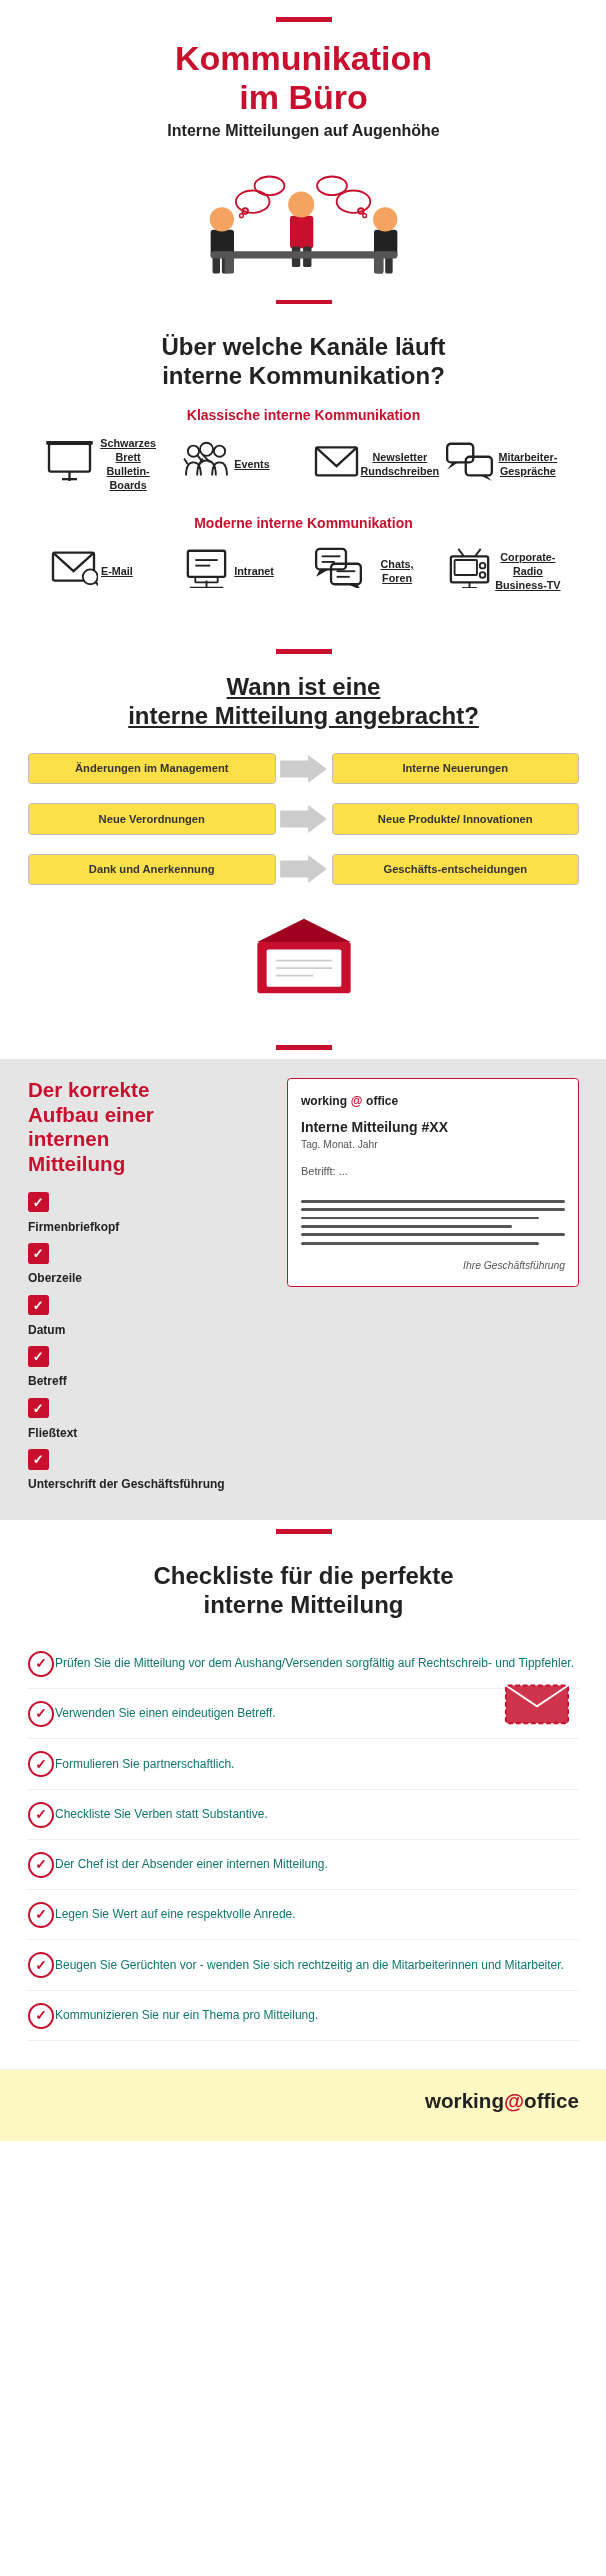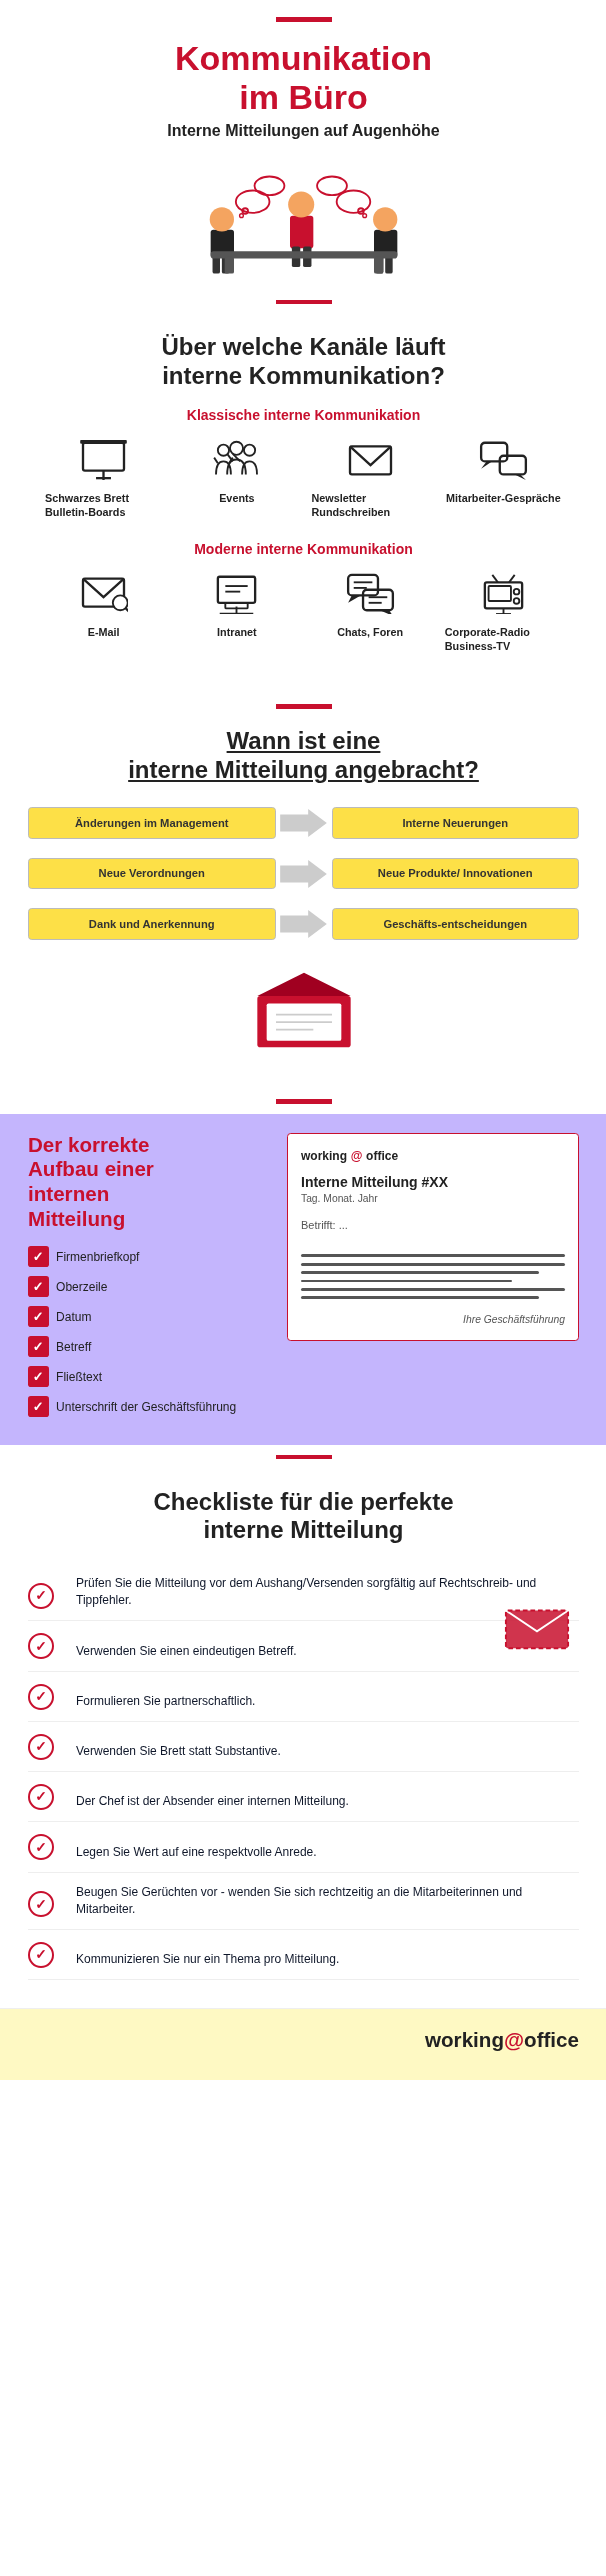--- a/index.html
+++ b/index.html
@@ -75,24 +75,25 @@
       color: #c8102e;
       margin-bottom: 13px;
     }
     .channels-row {
       display: flex;
       justify-content: space-around;
       margin-bottom: 22.5px;
     }
     .channel-item {
       display: flex;
-      flex-direction: column;
+      flex-direction: row;
       align-items: center;
       width: 22%;
-      text-align: left;
+      text-align: center;
+      text-decoration: underline;
     }
     .channel-icon {
       width: 56px;
       height: 47px;
       display: flex;
       align-items: center;
       justify-content: center;
       margin-bottom: 7.5px;
     }
     .channel-label {
@@ -123,46 +124,47 @@
       font-size: 11.2px;
       font-weight: 600;
       color: #333;
       line-height: 1.3;
       text-align: center;
       position: relative;
     }
 
     
     .aufbau-section {
-      background: #c4b5fd;
+      background: #e5e5e5;
       padding: 19px 28px;
       display: flex;
       gap: 19px;
       align-items: flex-start;
     }
     .aufbau-left {
       flex: 1;
     }
     .aufbau-title {
       color: #c8102e;
       font-size: 20.6px;
       font-weight: 900;
       line-height: 1.2;
       margin-bottom: 15px;
     }
     .aufbau-list {
       list-style: none;
     }
     .aufbau-list li {
       display: flex;
-      align-items: center;
+      align-items: flex-start;
       gap: 7.5px;
       font-size: 12px;
-      font-weight: 400;
+      font-weight: 700;
       margin-bottom: 9.4px;
+      flex-direction: column;
     }
     .check-box {
       width: 20.6px;
       height: 20.6px;
       background: #c8102e;
       border-radius: 2.8px;
       display: flex;
       align-items: center;
       justify-content: center;
       flex-shrink: 0;
@@ -236,26 +238,26 @@
       font-weight: 800;
       color: #222;
       line-height: 1.2;
       margin-bottom: 19px;
     }
     .checkliste-items {
       list-style: none;
     }
     .checkliste-item {
       display: flex;
-      align-items: flex-end;
-      gap: 22px;
+      align-items: center;
+      gap: 1px;
       padding: 11.2px 0;
       border-bottom: 0.9px solid #eee;
       font-size: 12px;
-      color: #0f172a;
+      color: #0f766e;
       line-height: 1.4;
     }
     .check-circle {
       width: 26px;
       height: 26px;
       border: 2.3px solid #c8102e;
       border-radius: 50%;
       display: flex;
       align-items: center;
       justify-content: center;
@@ -627,21 +629,21 @@
       <li class="checkliste-item">
         <div class="check-circle"></div>
         <span>Verwenden Sie einen eindeutigen Betreff.</span>
       </li>
       <li class="checkliste-item">
         <div class="check-circle"></div>
         <span>Formulieren Sie partnerschaftlich.</span>
       </li>
       <li class="checkliste-item">
         <div class="check-circle"></div>
-        <span>Verwenden Sie Brett statt Substantive.</span>
+        <span>Checkliste Sie Verben statt Substantive.</span>
       </li>
       <li class="checkliste-item">
         <div class="check-circle"></div>
         <span>Der Chef ist der Absender einer internen Mitteilung.</span>
       </li>
       <li class="checkliste-item">
         <div class="check-circle"></div>
         <span>Legen Sie Wert auf eine respektvolle Anrede.</span>
       </li>
       <li class="checkliste-item">

